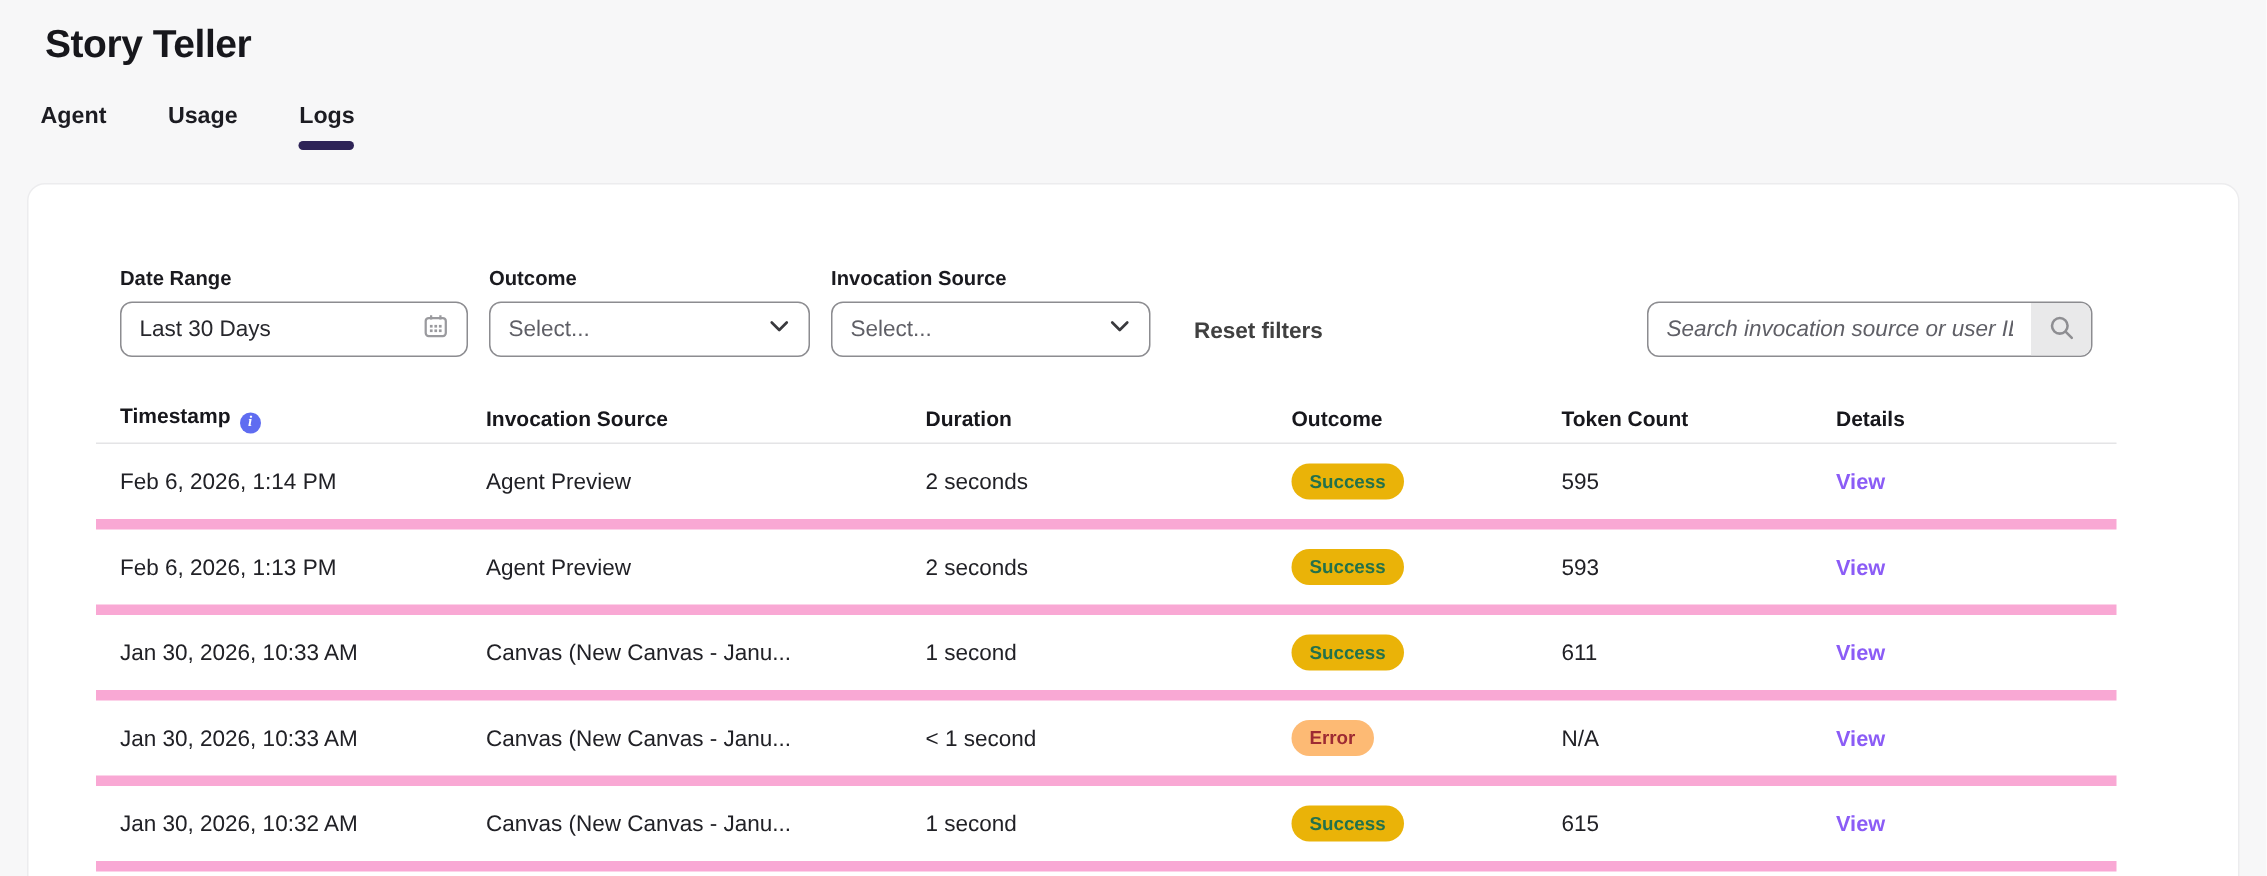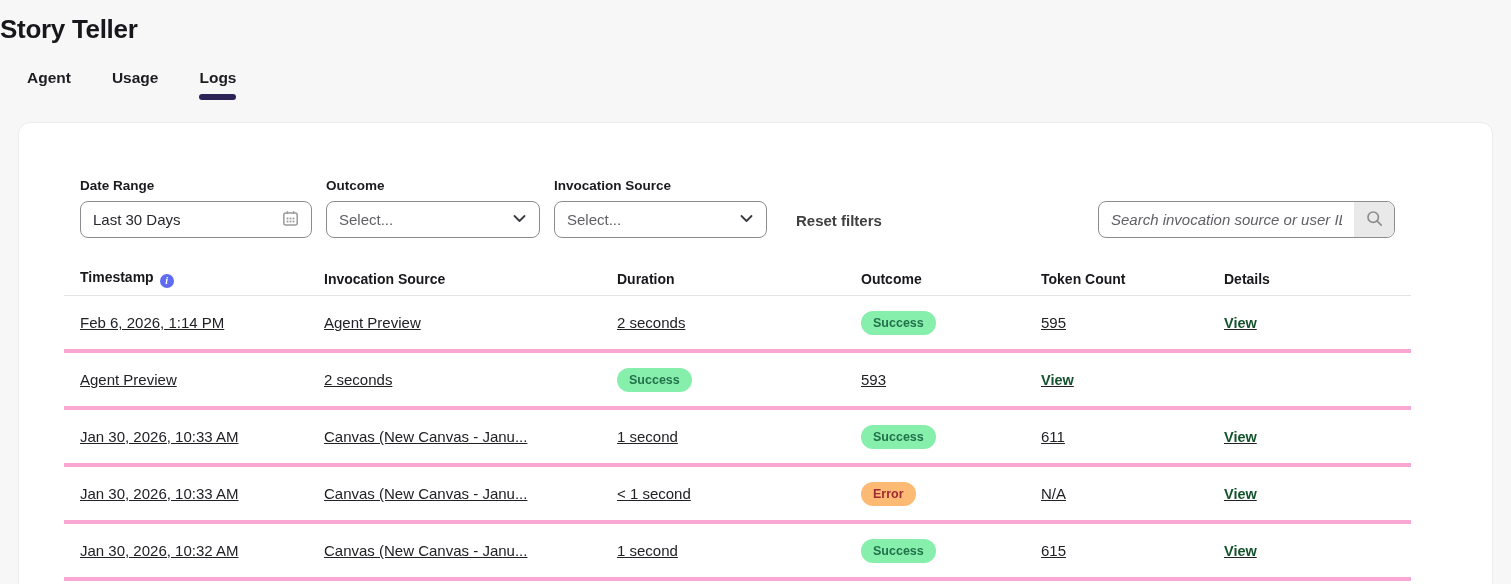--- a/index.html
+++ b/index.html
@@ -5,21 +5,21 @@
   * { box-sizing: border-box; }
   html, body { margin: 0; padding: 0; }
   body {
     width: 1511px; height: 584px; overflow: hidden;
     background: #f7f7f8;
     font-family: "Liberation Sans", sans-serif;
     color: #18181c;
   }
   
   .page-title {
-    margin: 14px 0 0 0;
+    margin: 14px 0 0 30px;
     font-size: 26px; font-weight: 700; letter-spacing: -0.3px;
     color: #17171c;
   }
   .tabs { display: flex; margin: 24px 0 0 27px; }
   .tab {
     position: relative;
     margin-right: 41px;
     padding-bottom: 13px;
     font-size: 15.5px; font-weight: 700; color: #1c1c22;
     cursor: pointer;
@@ -79,39 +79,39 @@
     display: grid;
     grid-template-columns: 260px 293px 244px 180px 183px 1fr;
     align-items: center;
   }
   .thead {
     height: 34px; border-bottom: 1px solid #e4e4e6;
     font-size: 14px; font-weight: 700; color: #17171c;
   }
   .thead .cell:first-child, .trow .cell:first-child { padding-left: 16px; }
   .trow {
-    height: 57px; border-bottom: 4px solid #f9a8d4;
-    font-size: 15px; color: #212126; text-decoration: underline;
+    height: 57px; border-bottom: 7px solid #f9a8d4;
+    font-size: 15px; color: #212126;
   }
   .info-icon {
     display: inline-flex; align-items: center; justify-content: center;
     width: 14px; height: 14px; border-radius: 50%;
     background: #5f6cf1; color: #fff;
     font-family: "Liberation Serif", serif; font-style: italic;
     font-size: 10px; font-weight: 700; line-height: 1;
     margin-left: 6px; vertical-align: -2px; cursor: pointer;
   }
   .badge {
     display: inline-block; padding: 5px 12px; border-radius: 13px;
     font-size: 12.5px; font-weight: 700;
   }
-  .badge.success { background: #86efac; color: #23714b; }
+  .badge.success { background: #eab308; color: #23714b; }
   .badge.error   { background: #fdba74; color: #9e2b33; }
   .view-link {
-    color: #14532d; font-weight: 700; font-size: 14.5px;
+    color: #8b5cf6; font-weight: 700; font-size: 14.5px;
     text-decoration: none; cursor: pointer;
   }
 </style>
 </head>
 <body>
 
 <h1 class="page-title">Story Teller</h1>
 
 <nav class="tabs">
   <div class="tab">Agent</div>
@@ -202,20 +202,21 @@
     <div class="cell">
       <span class="badge success">Success</span>
     </div>
     <div class="cell">595</div>
     <div class="cell">
       <a class="view-link">View</a>
     </div>
   </div>
 
   <div class="trow">
+    <div class="cell">Feb 6, 2026, 1:13 PM</div>
     <div class="cell">Agent Preview</div>
     <div class="cell">2 seconds</div>
     <div class="cell">
       <span class="badge success">Success</span>
     </div>
     <div class="cell">593</div>
     <div class="cell">
       <a class="view-link">View</a>
     </div>
   </div>

